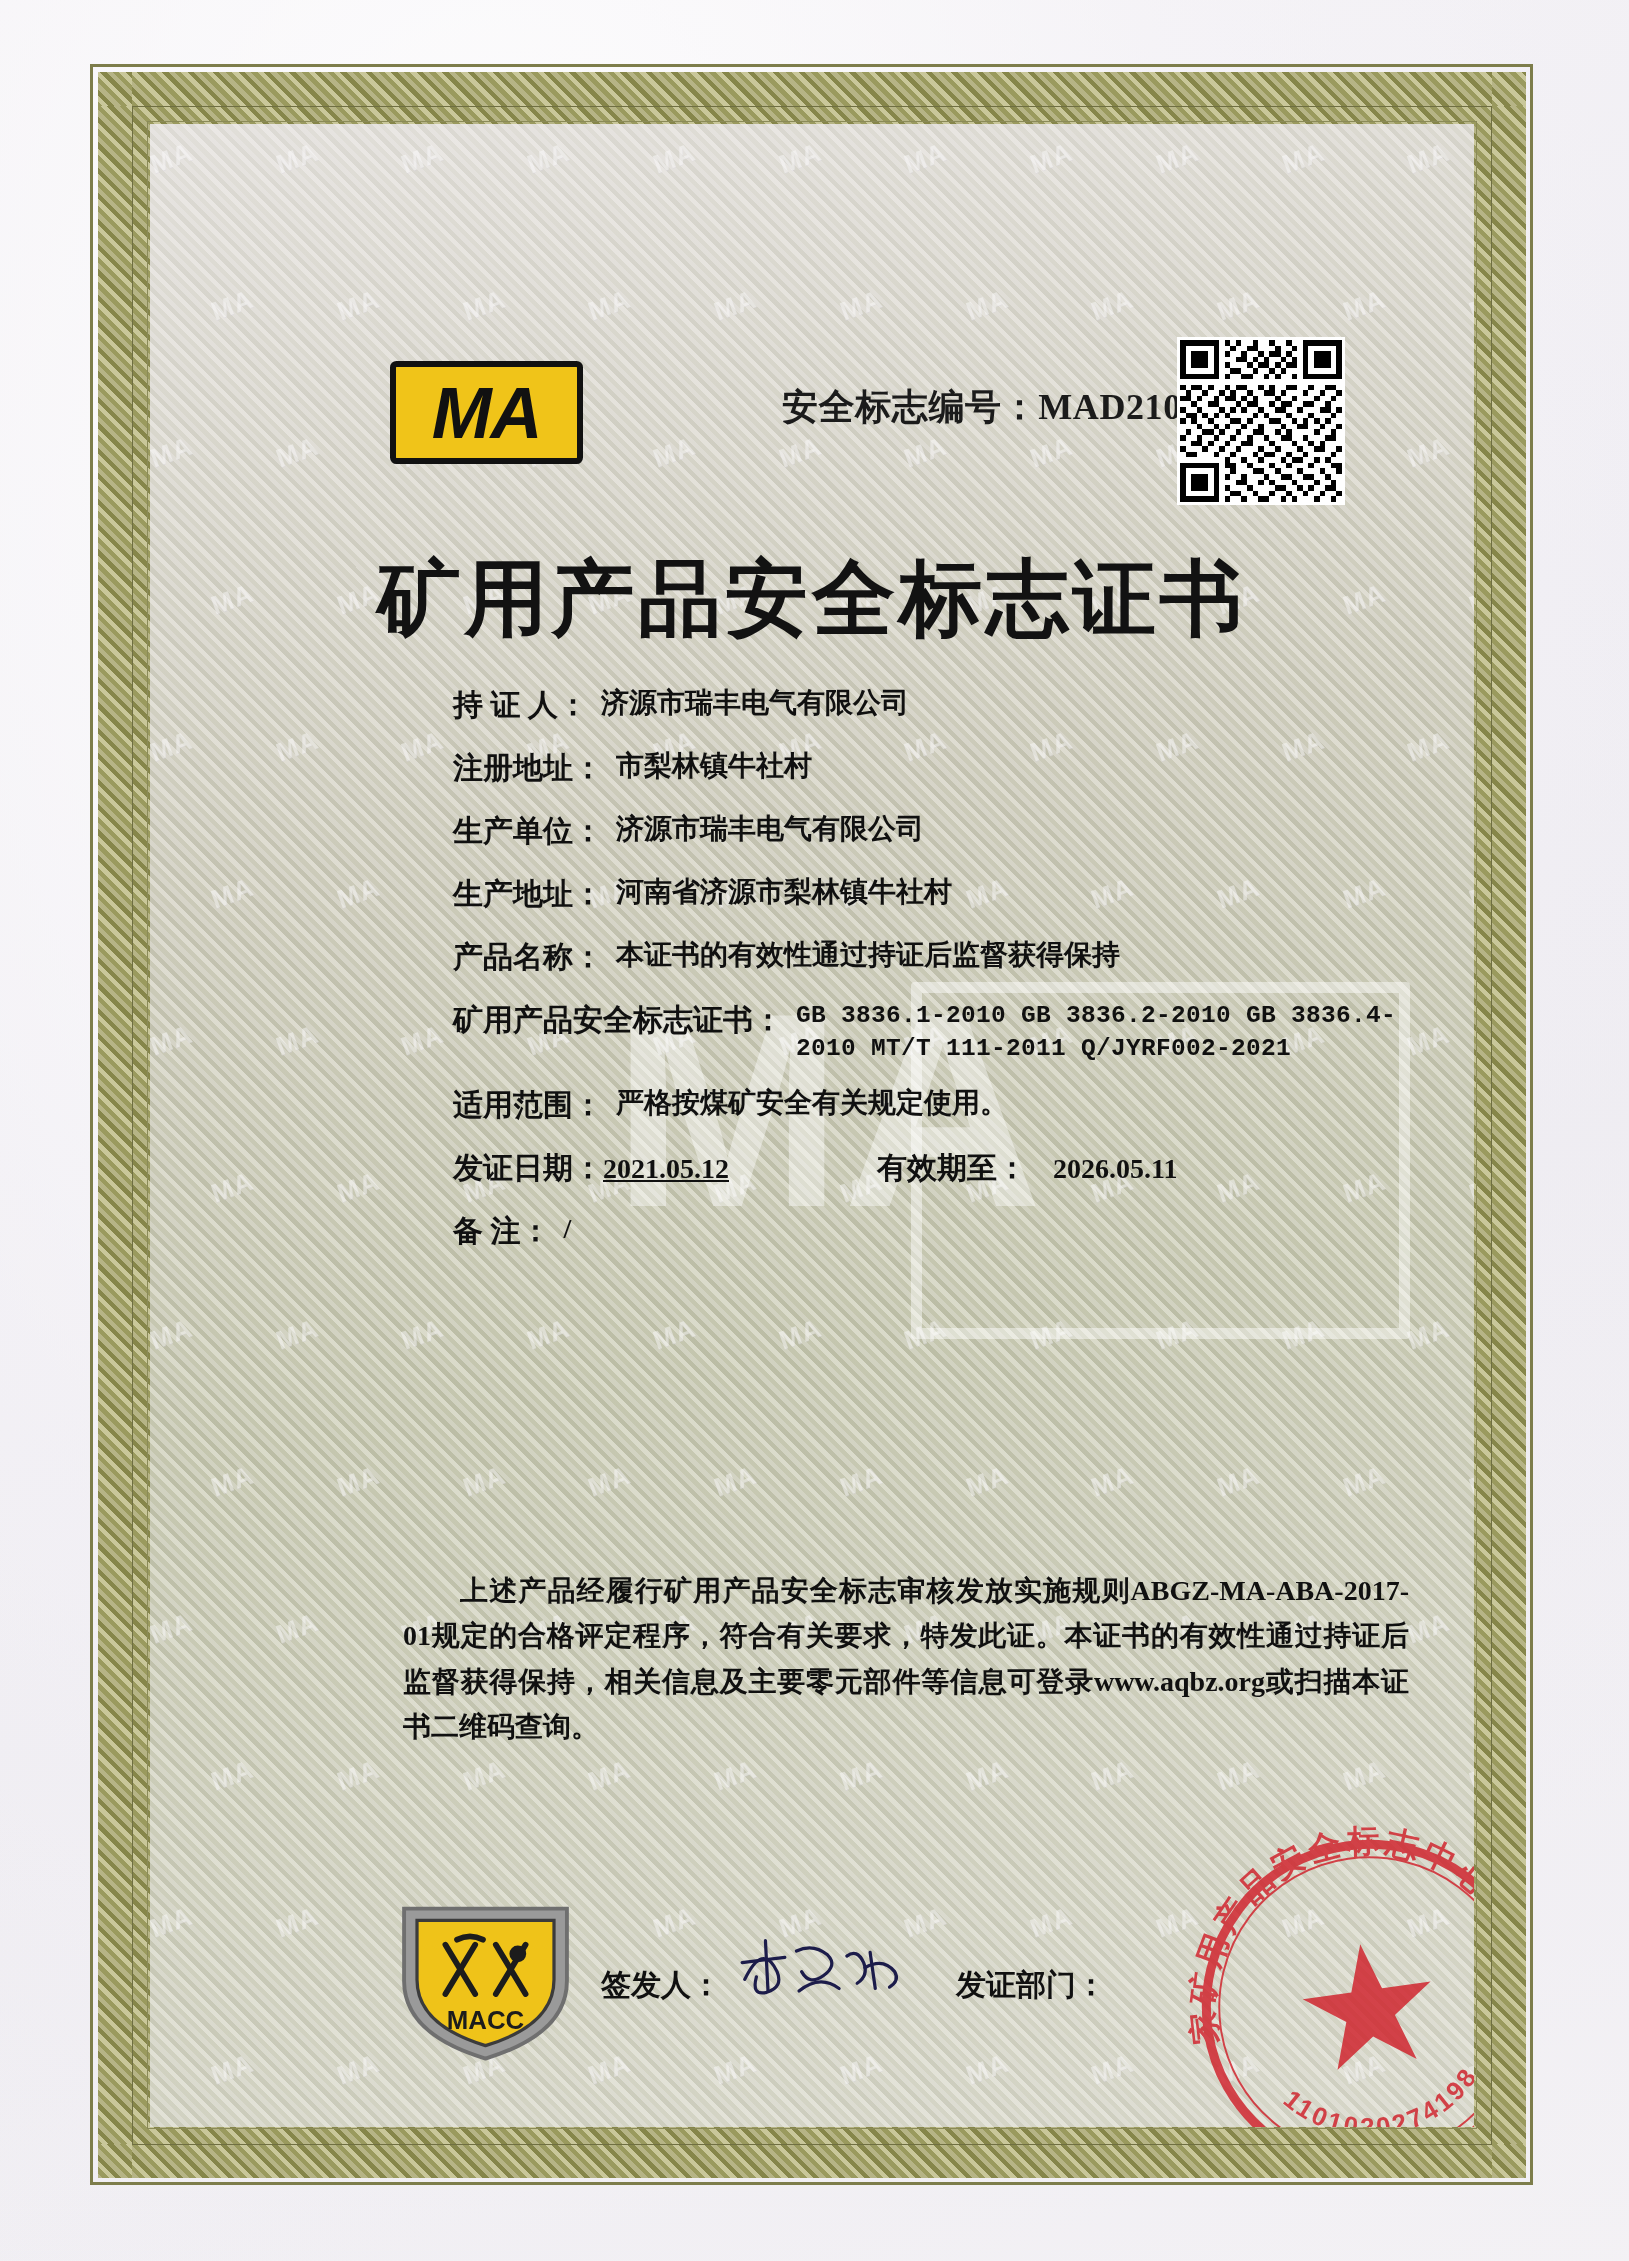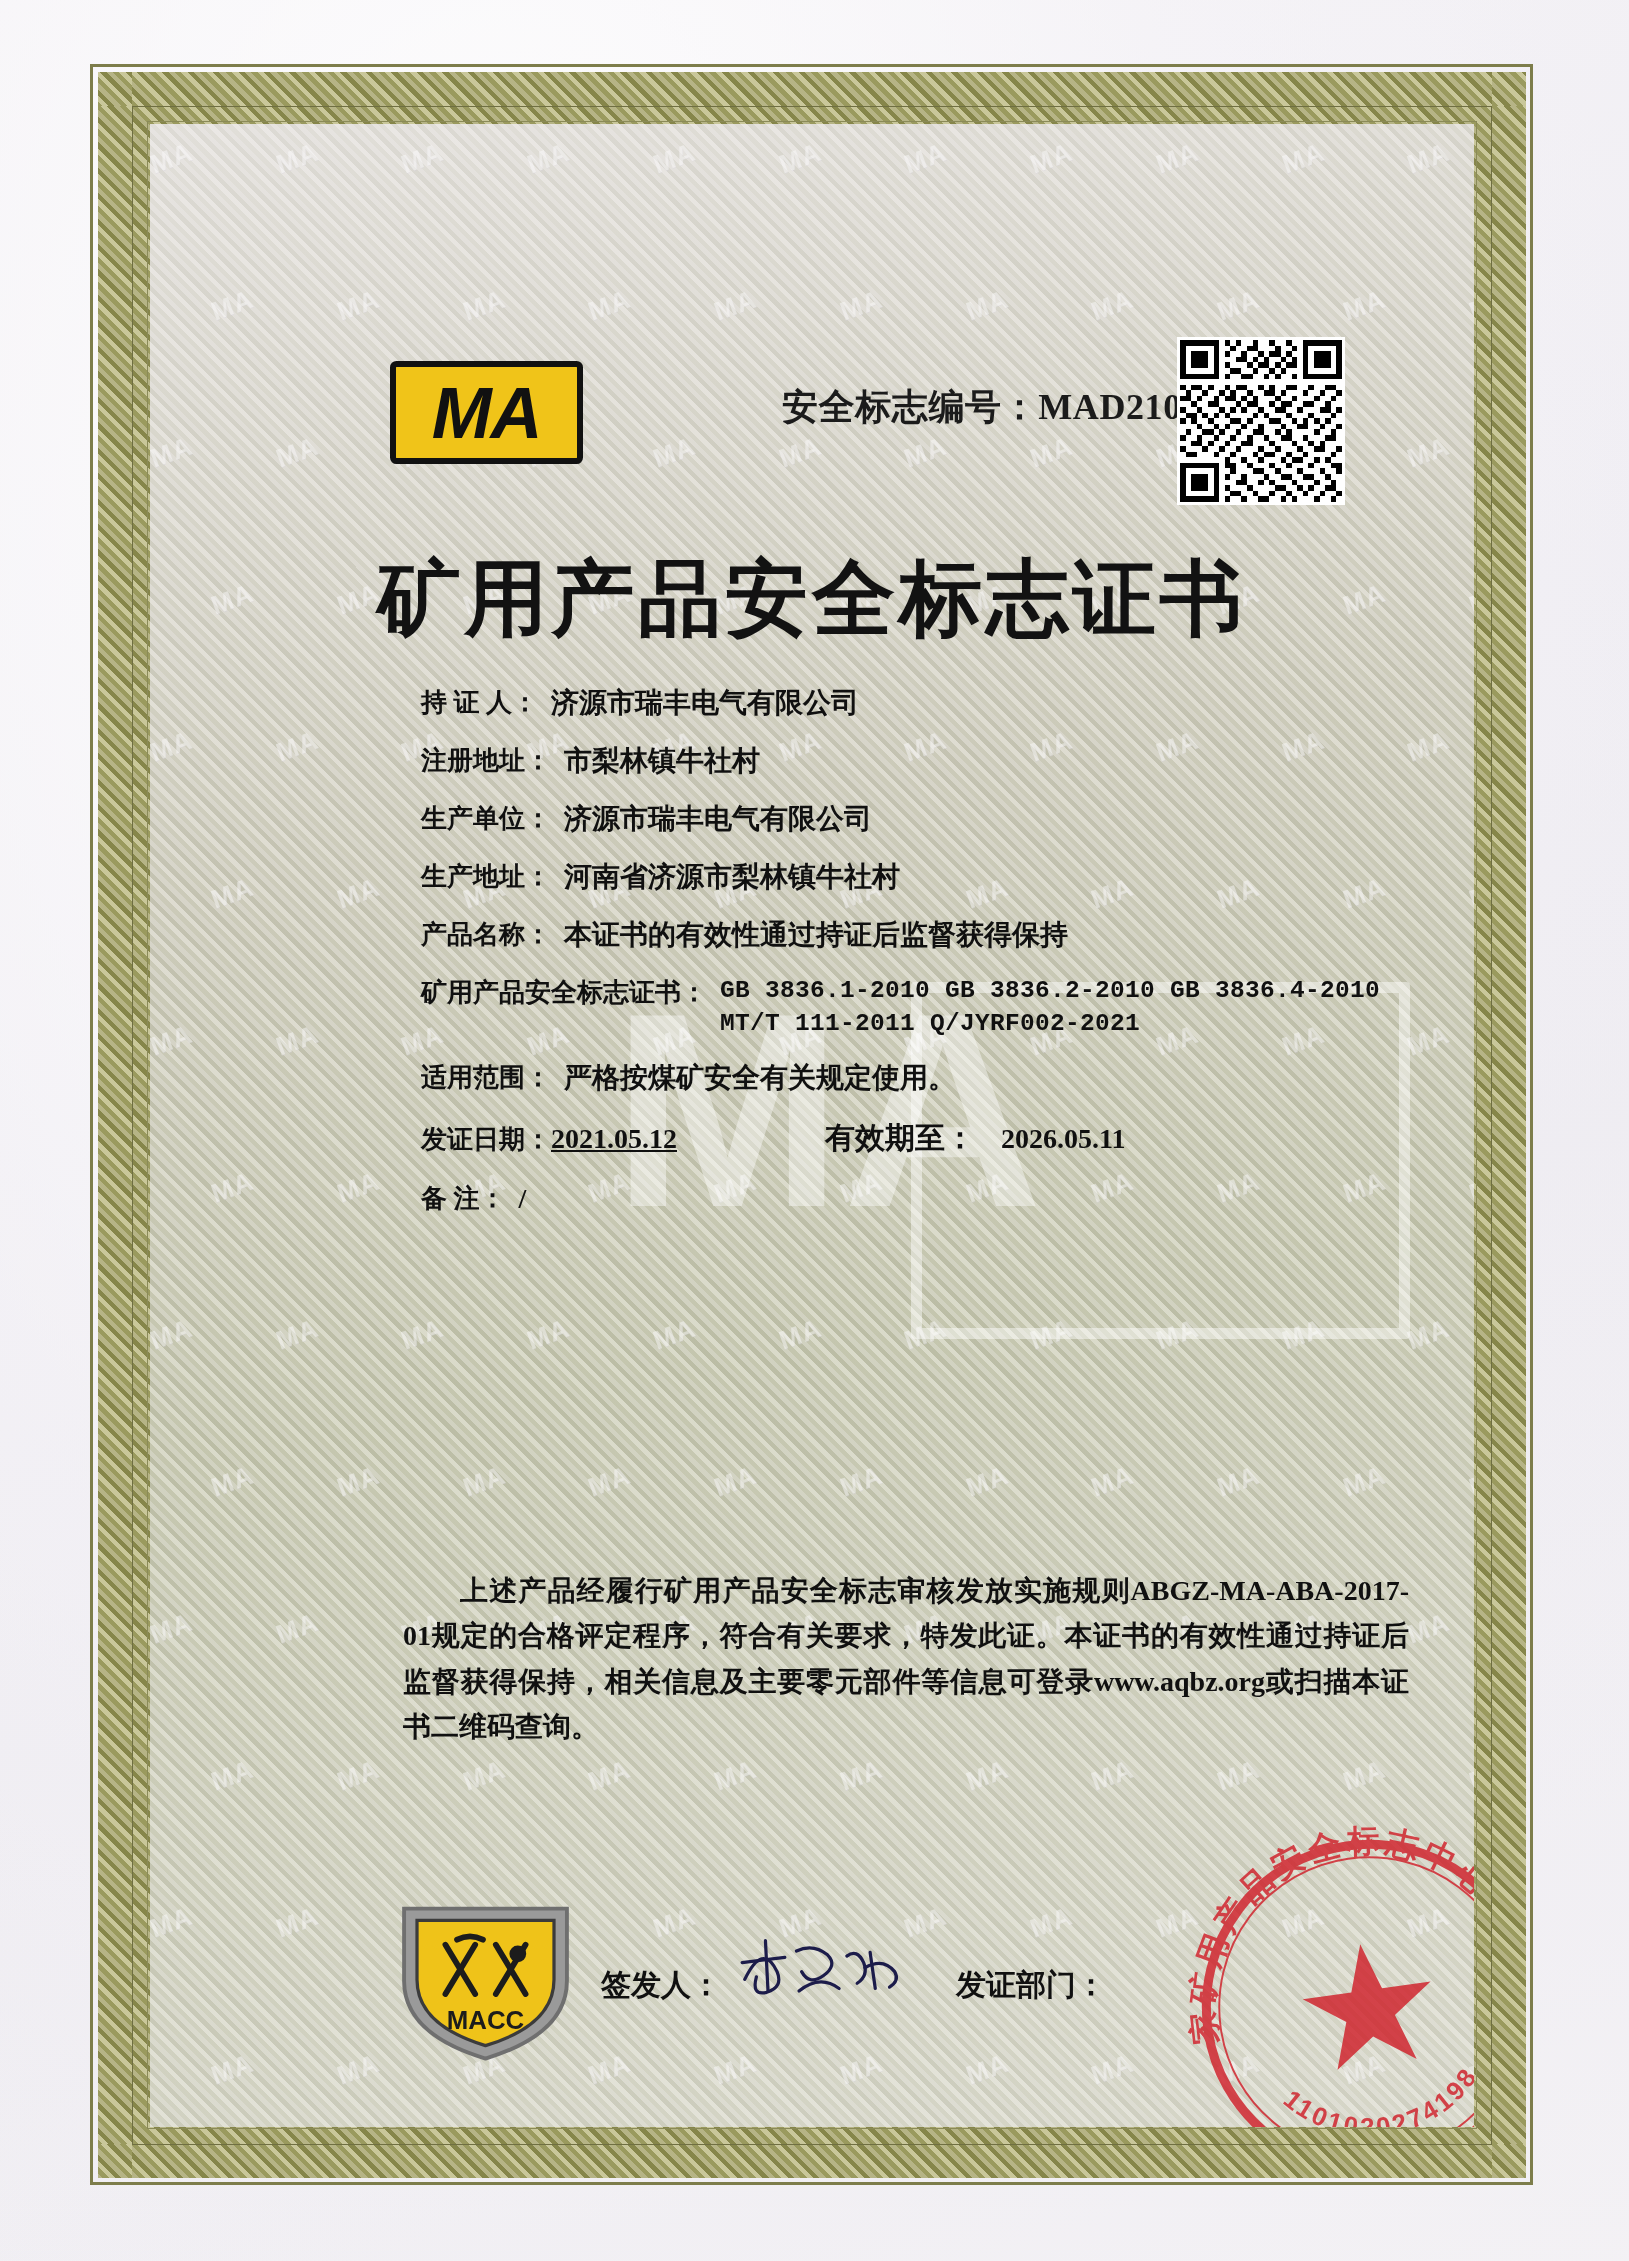--- a/index.html
+++ b/index.html
@@ -175,25 +175,26 @@
     top: 561px;
     width: 980px;
   }
   .row {
     display: flex;
     align-items: flex-start;
     margin-bottom: 22px;
     min-height: 36px;
   }
   .lbl {
-    font-size: 26px;
+    font-size: 30px;
     font-weight: bold;
     color: #101010;
     white-space: nowrap;
     flex: 0 0 auto;
+    margin-left: 32px;
   }
   .val {
     font-size: 28px;
     font-weight: bold;
     color: #101010;
     margin-left: 13px;
     line-height: 1.28;
   }
   .val.mono {
     font-family: "Liberation Mono", monospace;

